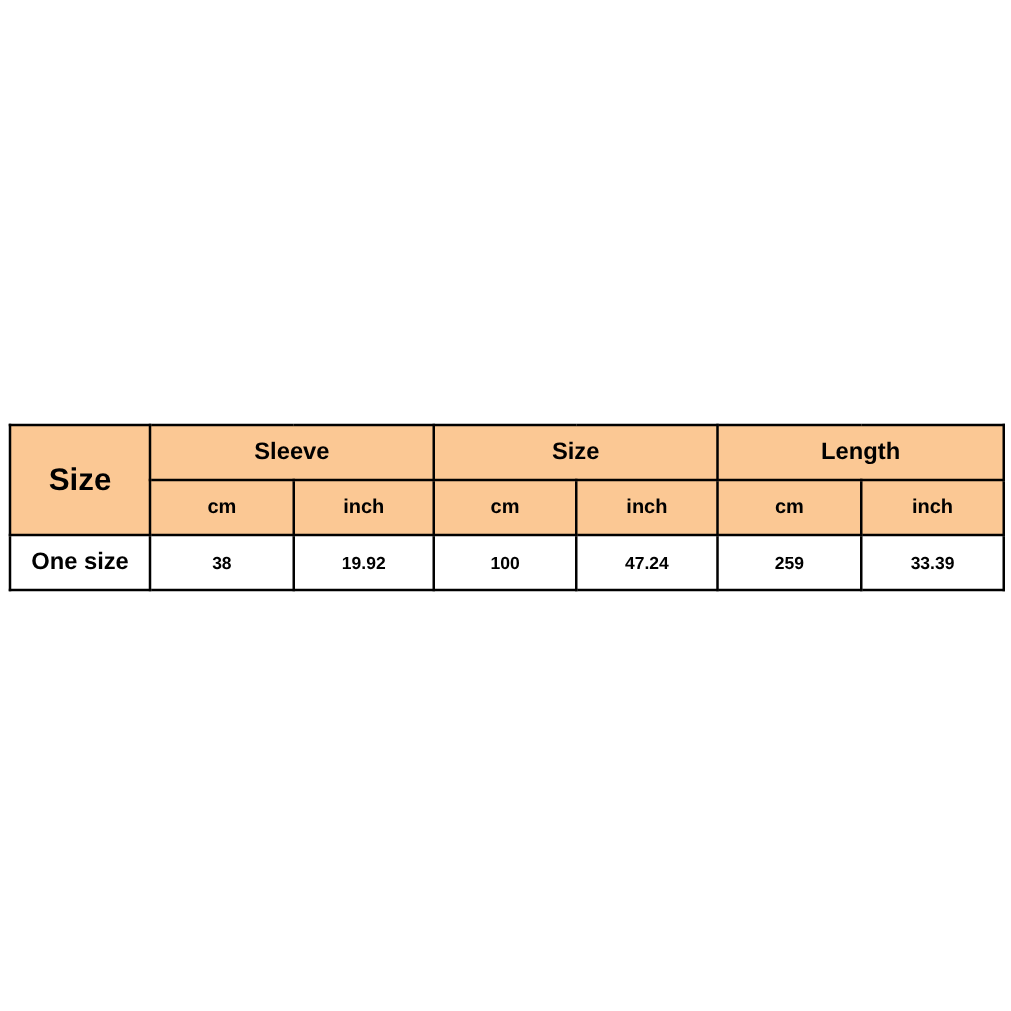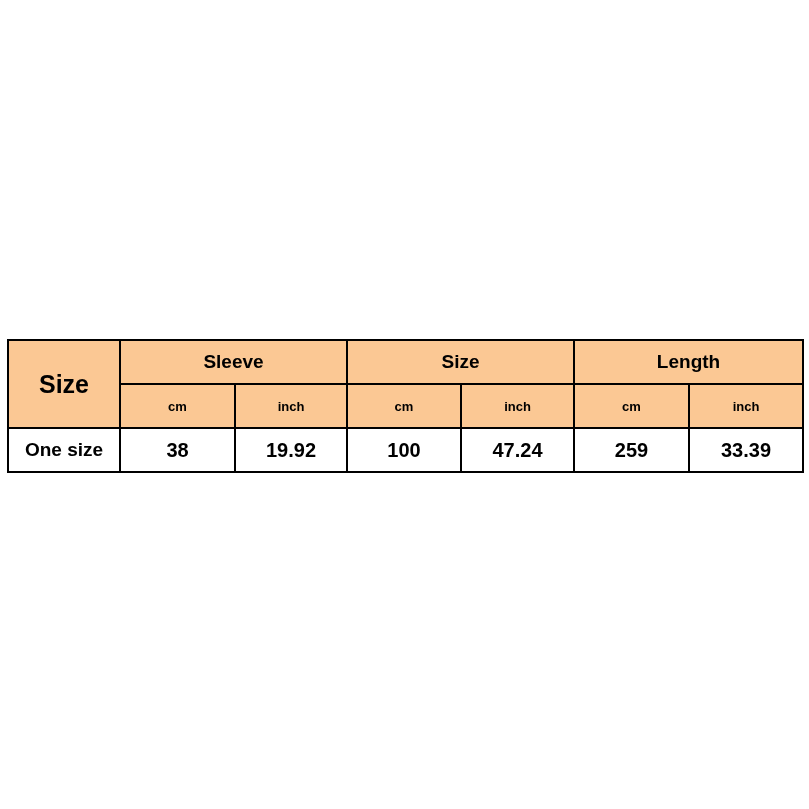--- a/index.html
+++ b/index.html
@@ -44,25 +44,25 @@
     background: #fbc894;
   }
 
   .cell-size-label {
     font-size: 25px;
   }
   .cell-group {
     font-size: 19px;
   }
   .cell-unit {
-    font-size: 13px;
+    font-size: 16px;
   }
   .cell-data {
     background: #ffffff;
-    font-size: 20px;
+    font-size: 14px;
   }
   .cell-rowhead {
     background: #ffffff;
     font-size: 19px;
   }
 
   .row-group  { height: 44px; }
   .row-units  { height: 44px; }
   .row-data   { height: 44px; margin-top: 12px; }
 </style>

